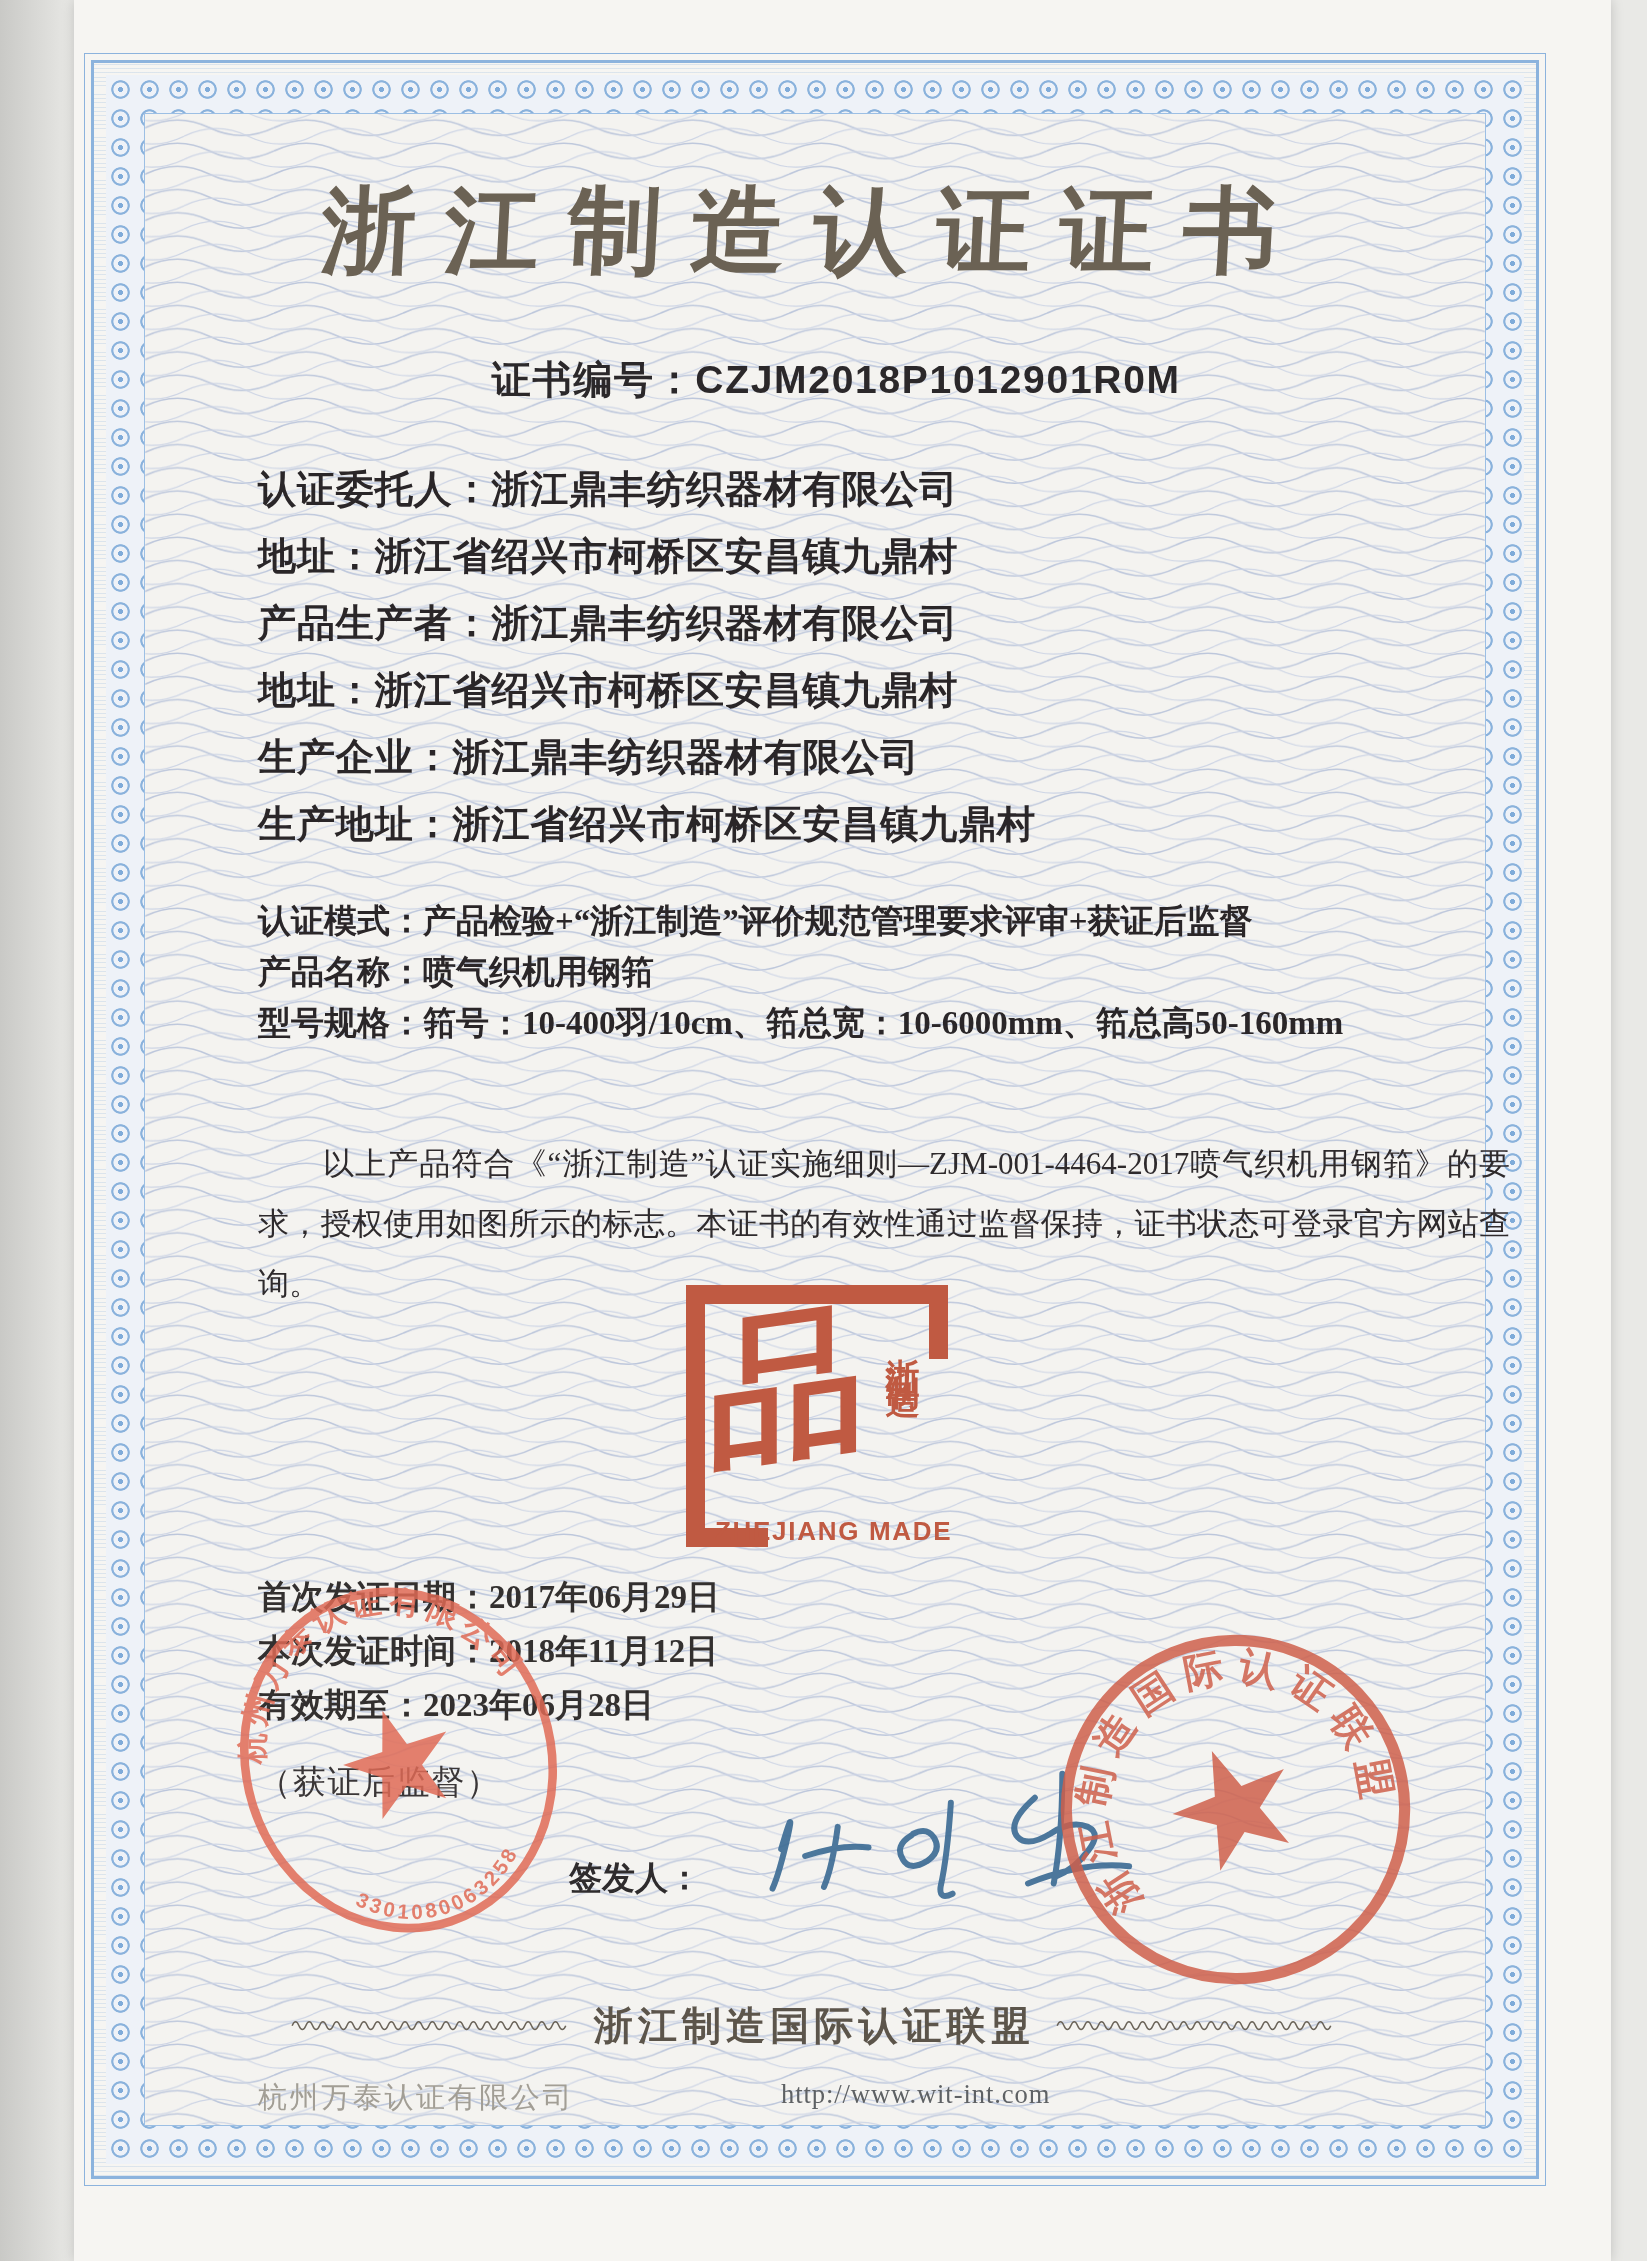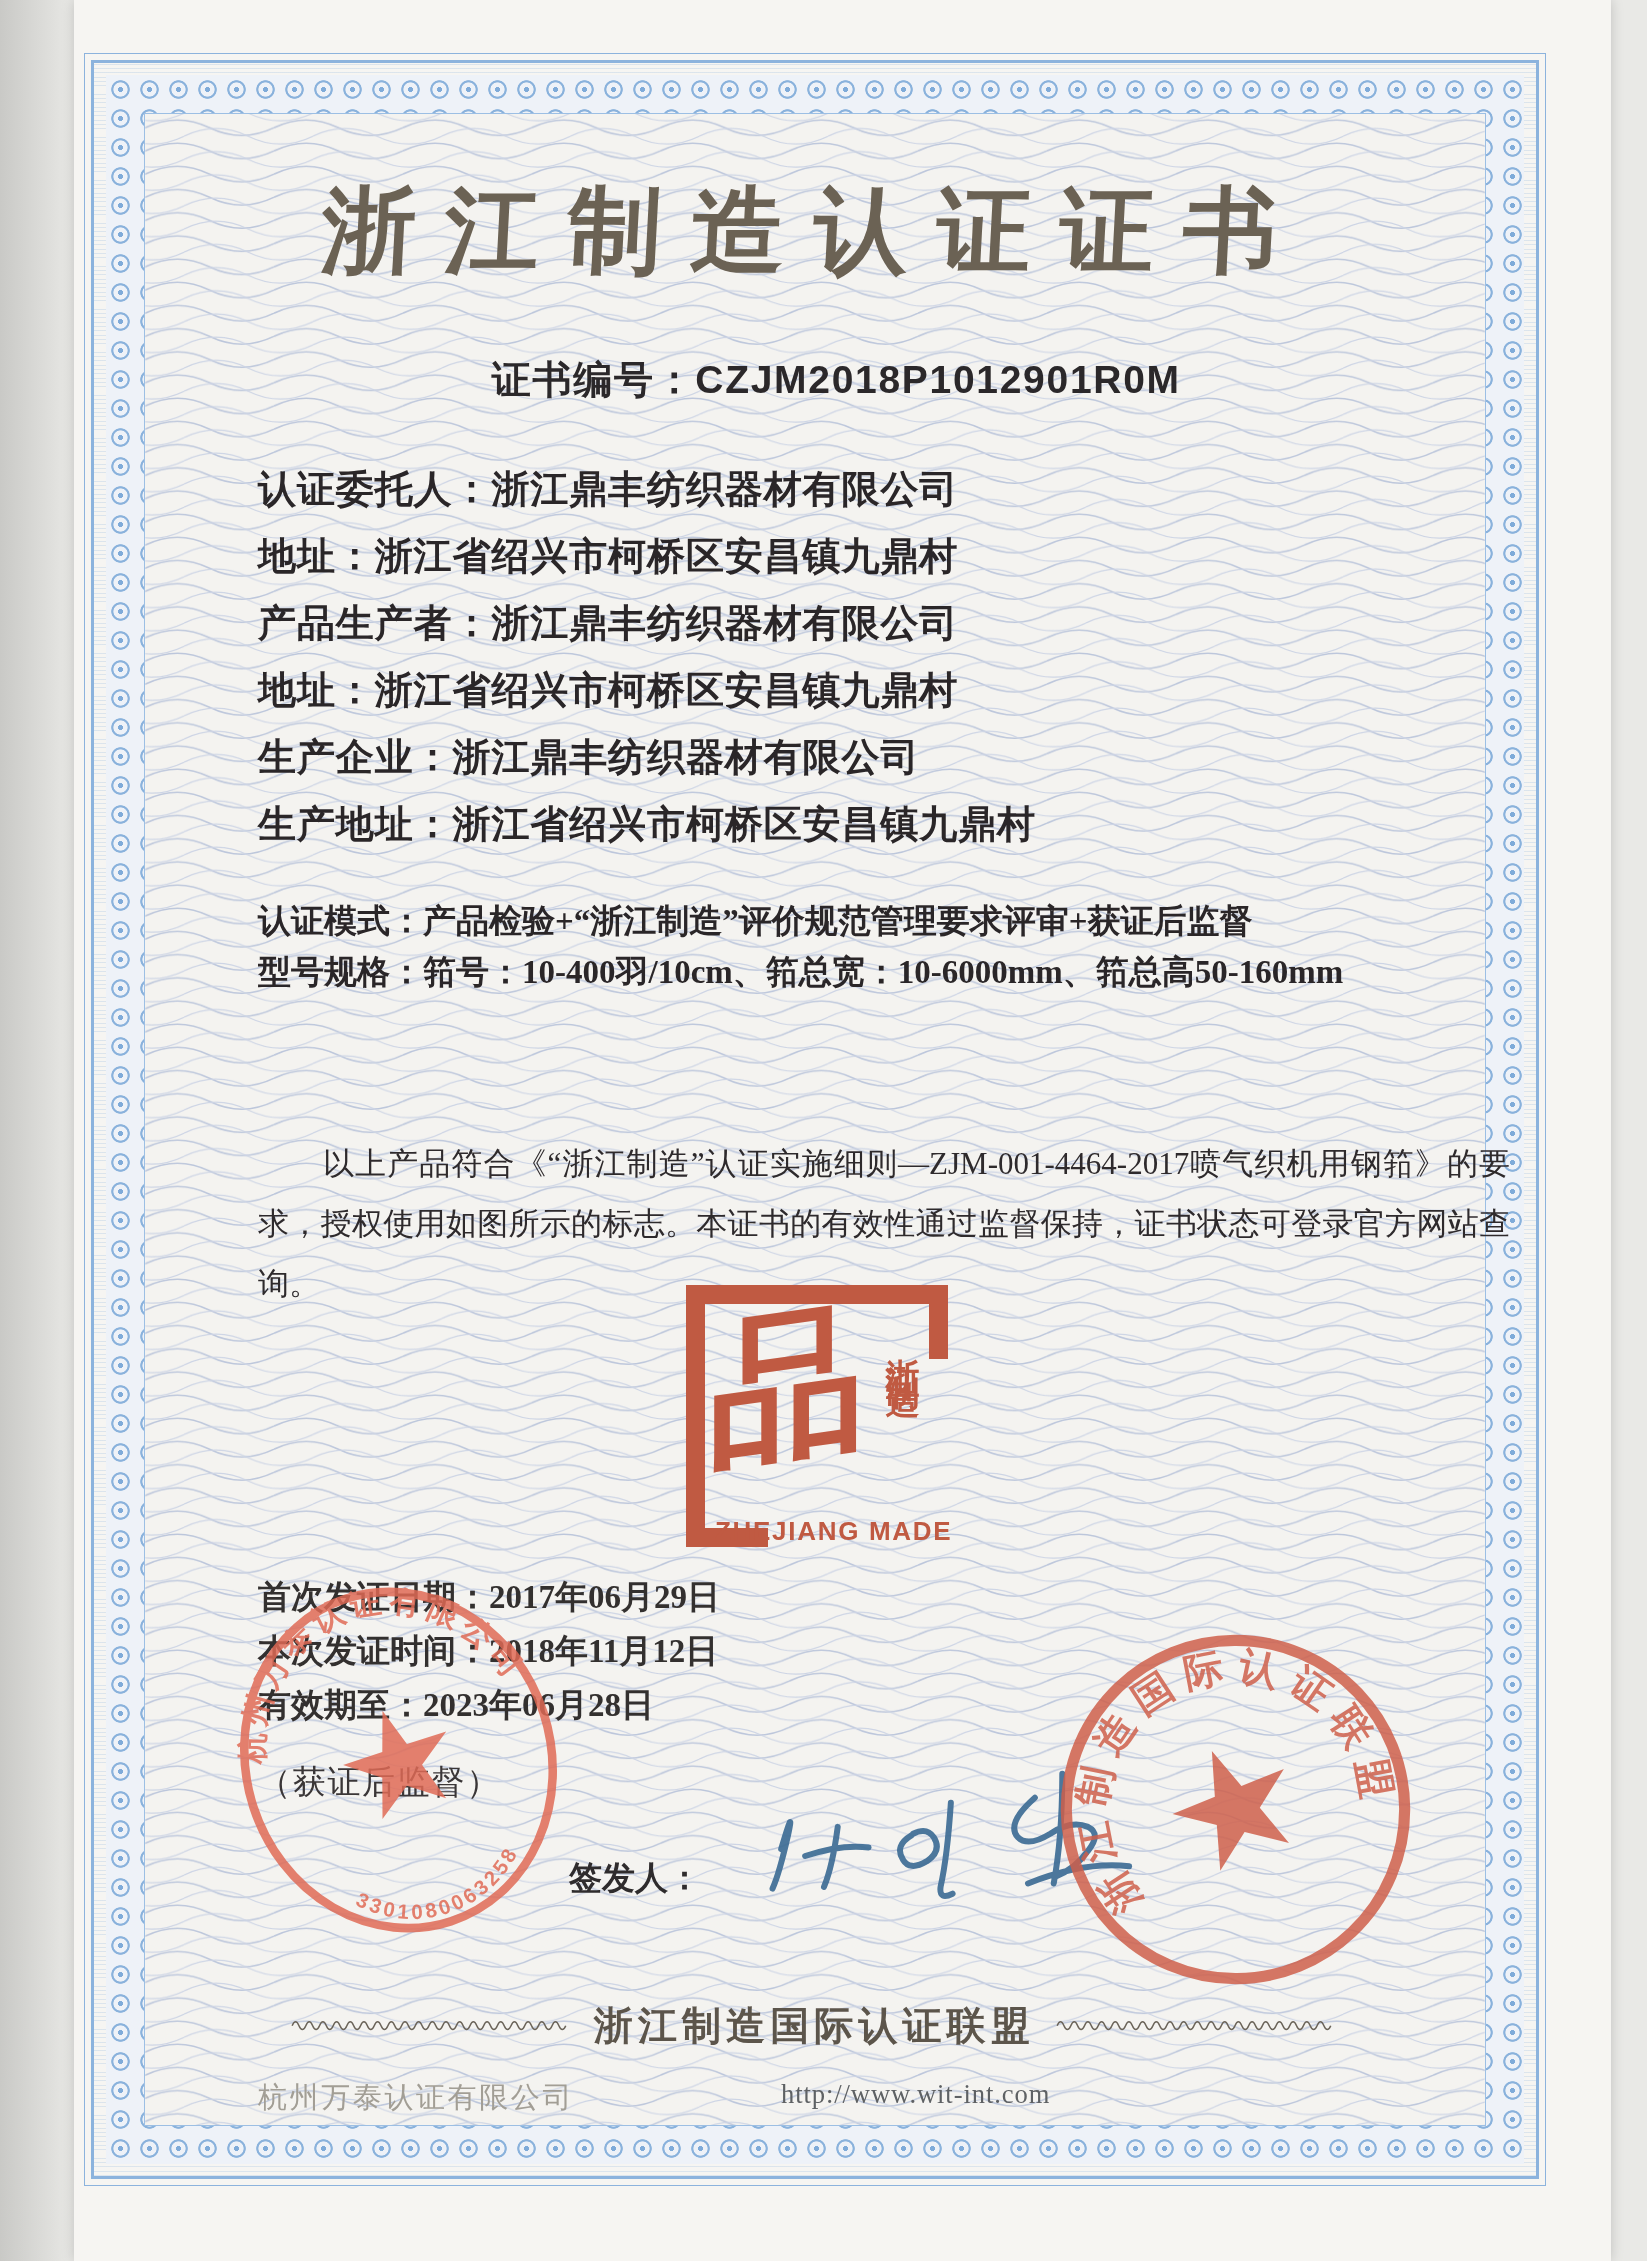--- a/index.html
+++ b/index.html
@@ -98,20 +98,21 @@
       <div class="fieldrow"><span>认证委托人：</span><span>浙江鼎丰纺织器材有限公司</span></div>
       <div class="fieldrow"><span>地址：</span><span>浙江省绍兴市柯桥区安昌镇九鼎村</span></div>
       <div class="fieldrow"><span>产品生产者：</span><span>浙江鼎丰纺织器材有限公司</span></div>
       <div class="fieldrow"><span>地址：</span><span>浙江省绍兴市柯桥区安昌镇九鼎村</span></div>
       <div class="fieldrow"><span>生产企业：</span><span>浙江鼎丰纺织器材有限公司</span></div>
       <div class="fieldrow"><span>生产地址：</span><span>浙江省绍兴市柯桥区安昌镇九鼎村</span></div>
     </div>
 
     <div class="abs specs">
       <div class="specrow"><span>认证模式：</span><span>产品检验+“浙江制造”评价规范管理要求评审+获证后监督</span></div>
+      <div class="specrow"><span>产品名称：</span><span>喷气织机用钢筘</span></div>
       <div class="specrow"><span>型号规格：</span><span>筘号：10-400羽/10cm、筘总宽：10-6000mm、筘总高50-160mm</span></div>
     </div>
 
     <div class="abs statement">以上产品符合《“浙江制造”认证实施细则—ZJM-001-4464-2017喷气织机用钢筘》的要求，授权使用如图所示的标志。本证书的有效性通过监督保持，证书状态可登录官方网站查询。</div>
 
     <div class="abs logo">
       <div class="bar bar-top"></div>
       <div class="bar bar-left"></div>
       <div class="bar bar-right"></div>
       <div class="bar bar-bottom"></div>

